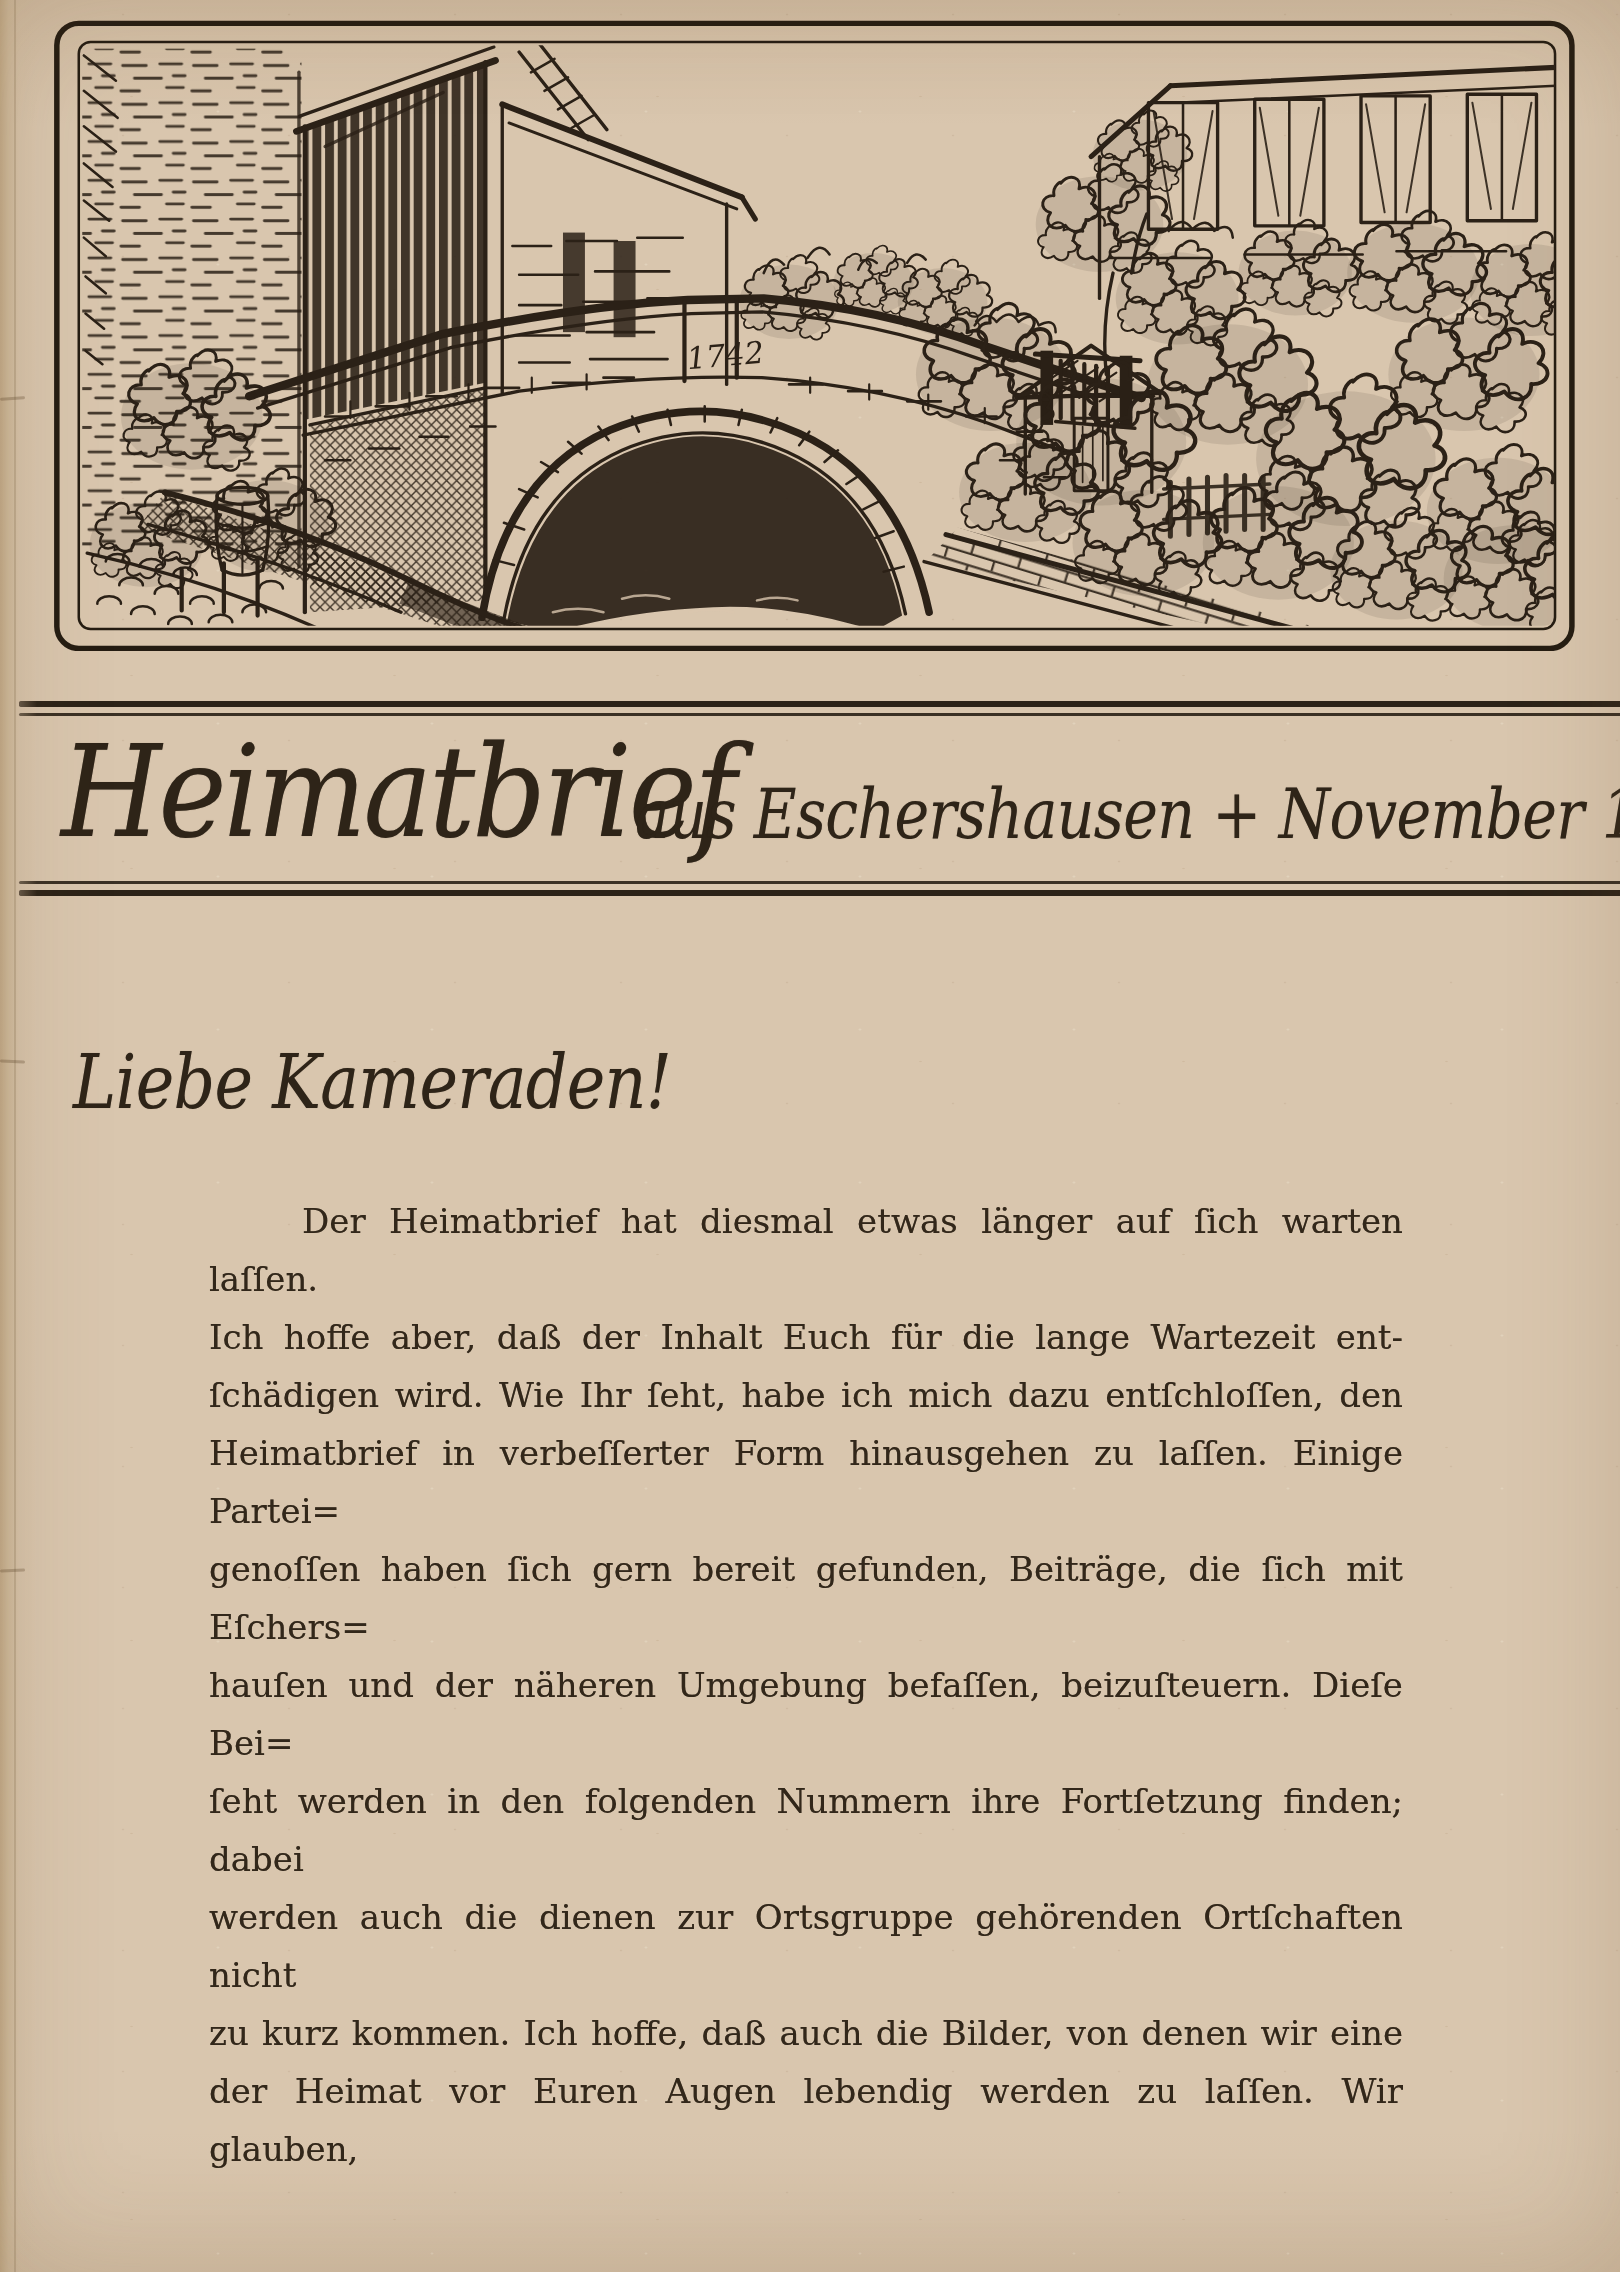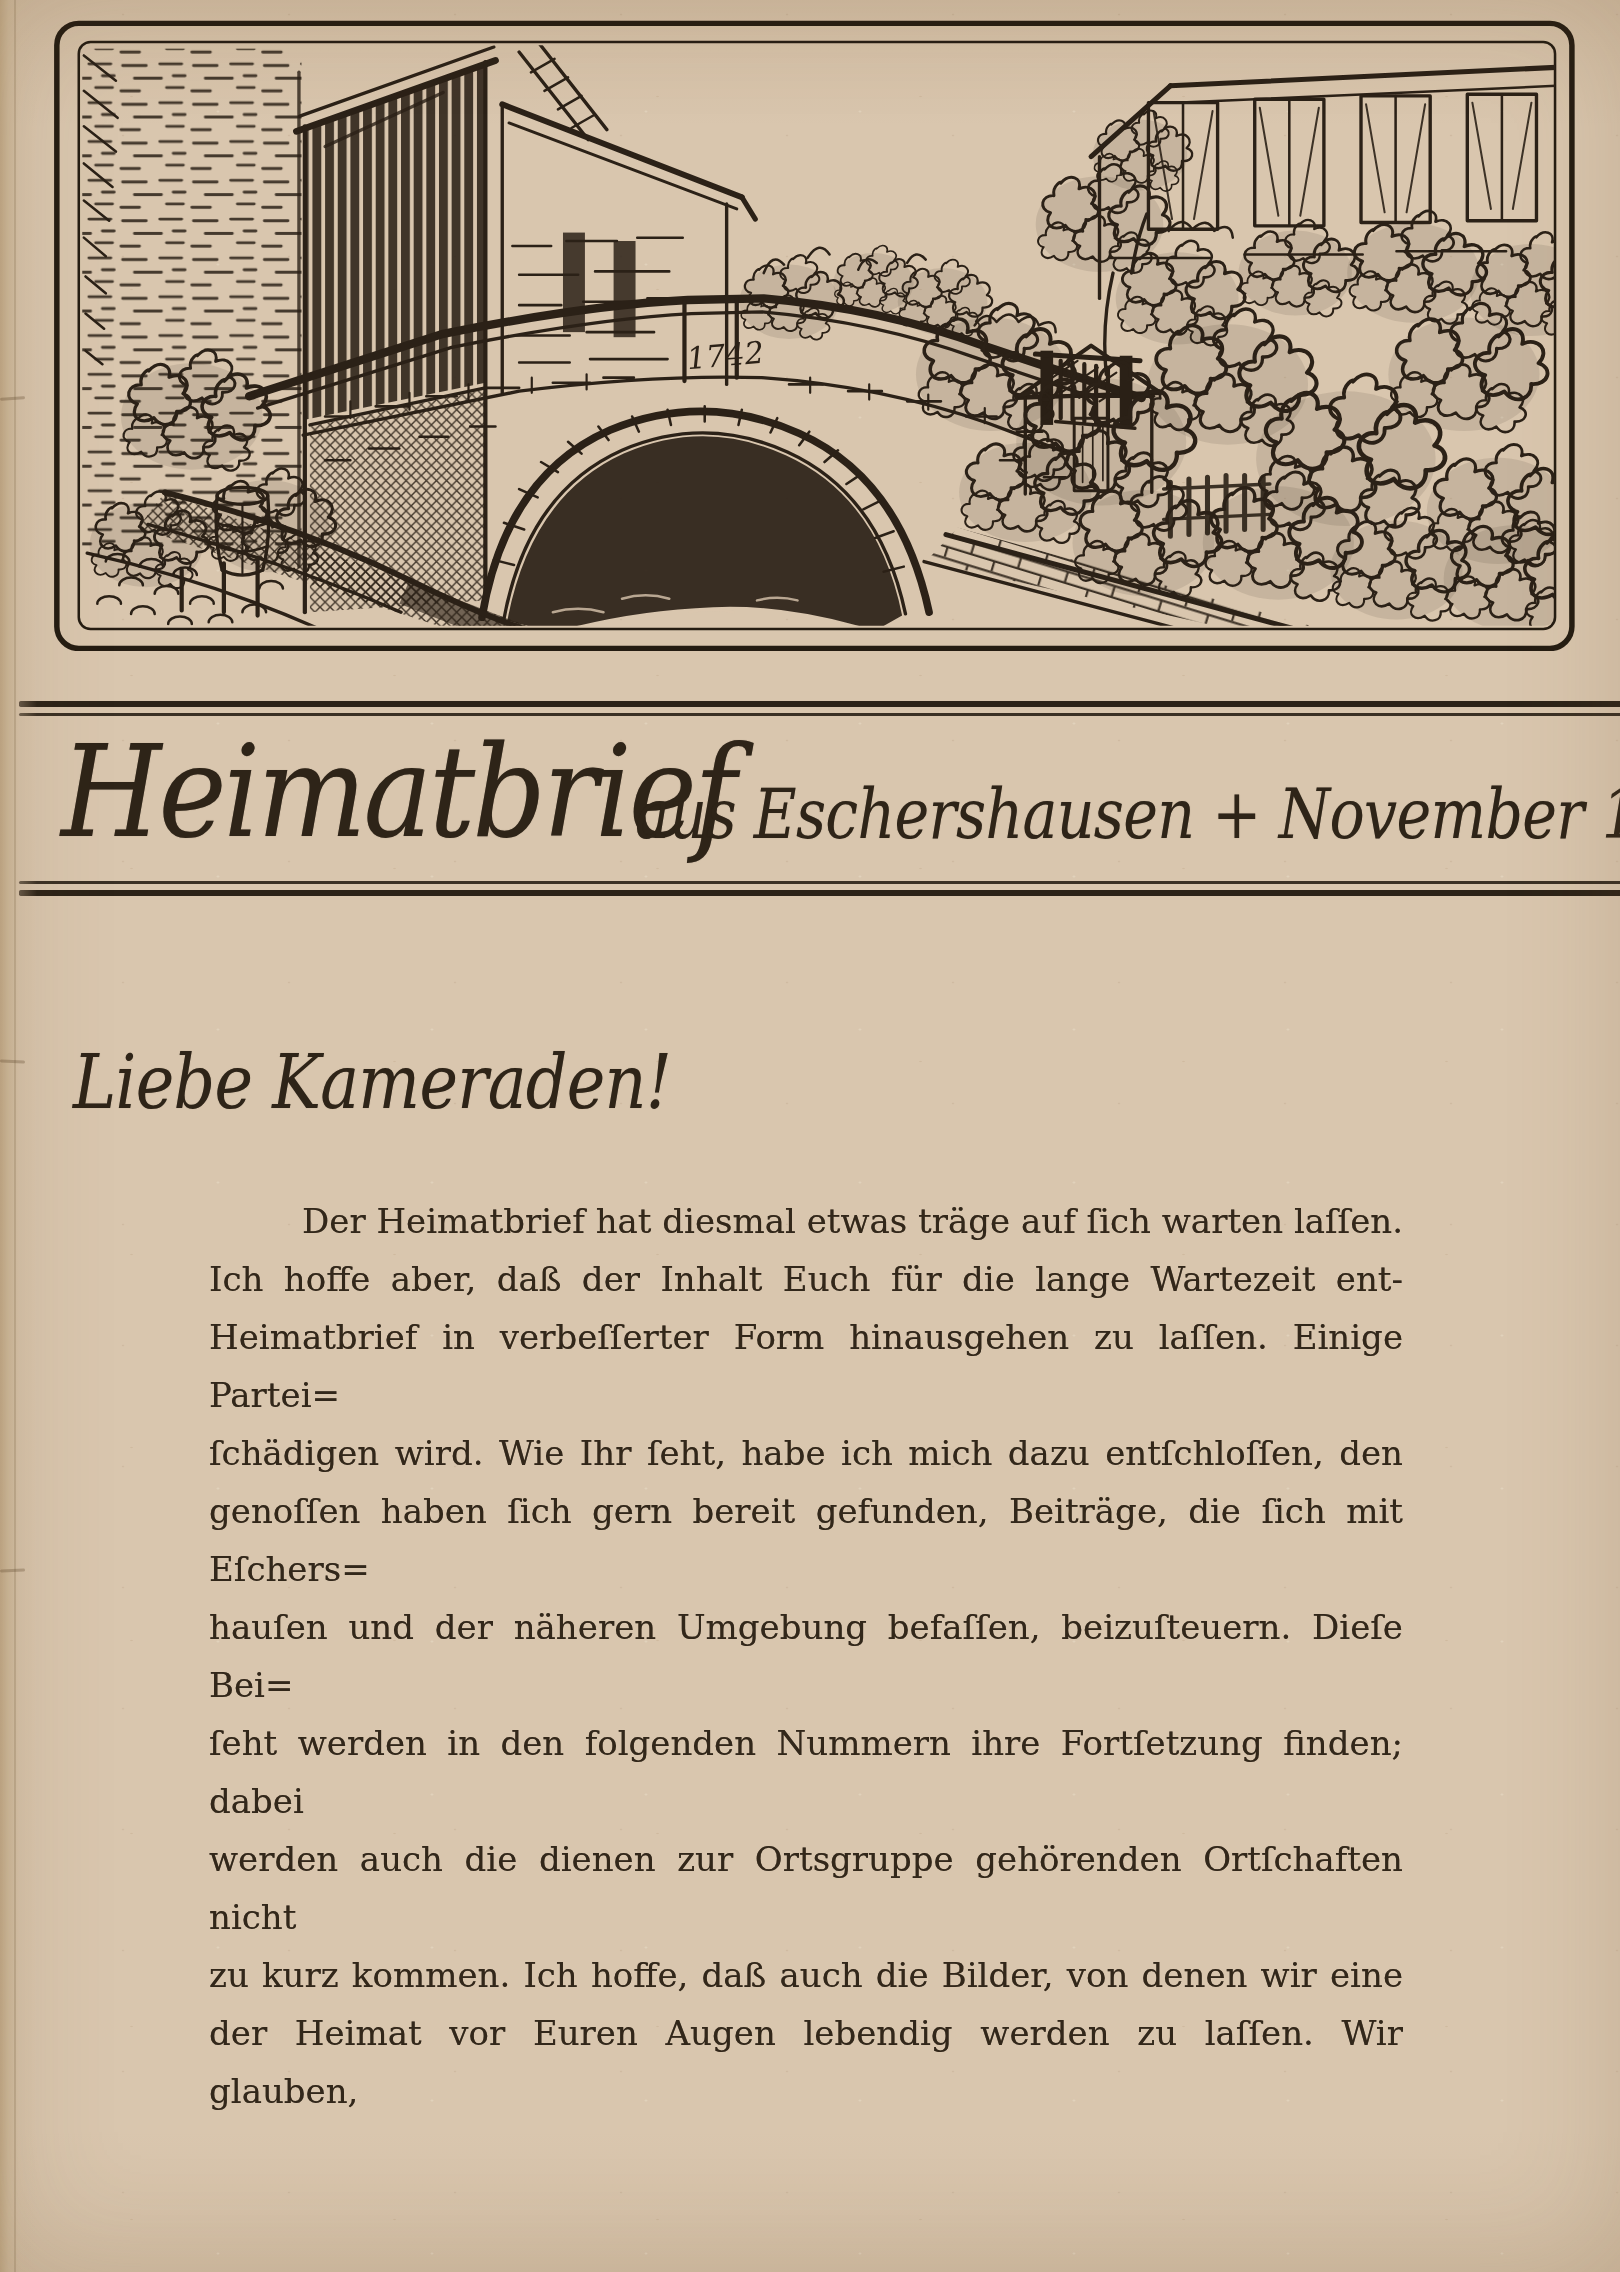--- a/index.html
+++ b/index.html
@@ -254,24 +254,24 @@
 
   <div class="masthead-title">Heimatbrief</div>
   <div class="masthead-subtitle">aus Eschershausen + November 1940</div>
 
   <div class="rule bottom-thin"></div>
   <div class="rule bottom-thick"></div>
 
   <div class="salutation">Liebe Kameraden!</div>
 
   <div class="letter">
-    <div class="line first">Der Heimatbrief hat diesmal etwas träge auf ſich warten laſſen.</div>
+    <div class="line first">Der Heimatbrief hat diesmal etwas länger auf ſich warten laſſen.</div>
     <div class="line">Ich hoffe aber, daß der Inhalt Euch für die lange Wartezeit ent-</div>
+    <div class="line">ſchädigen wird. Wie Ihr ſeht, habe ich mich dazu entſchloſſen, den</div>
     <div class="line">Heimatbrief in verbeſſerter Form hinausgehen zu laſſen. Einige Partei=</div>
-    <div class="line">ſchädigen wird. Wie Ihr ſeht, habe ich mich dazu entſchloſſen, den</div>
     <div class="line">genoſſen haben ſich gern bereit gefunden, Beiträge, die ſich mit Eſchers=</div>
     <div class="line">hauſen und der näheren Umgebung befaſſen, beizuſteuern. Dieſe Bei=</div>
     <div class="line">ſeht werden in den folgenden Nummern ihre Fortſetzung finden; dabei</div>
     <div class="line">werden auch die dienen zur Ortsgruppe gehörenden Ortſchaften nicht</div>
     <div class="line">zu kurz kommen. Ich hoffe, daß auch die Bilder, von denen wir eine</div>
     <div class="line">der Heimat vor Euren Augen lebendig werden zu laſſen. Wir glauben,</div>
 
   </div>
 
   <div class="binding-edge"></div>

